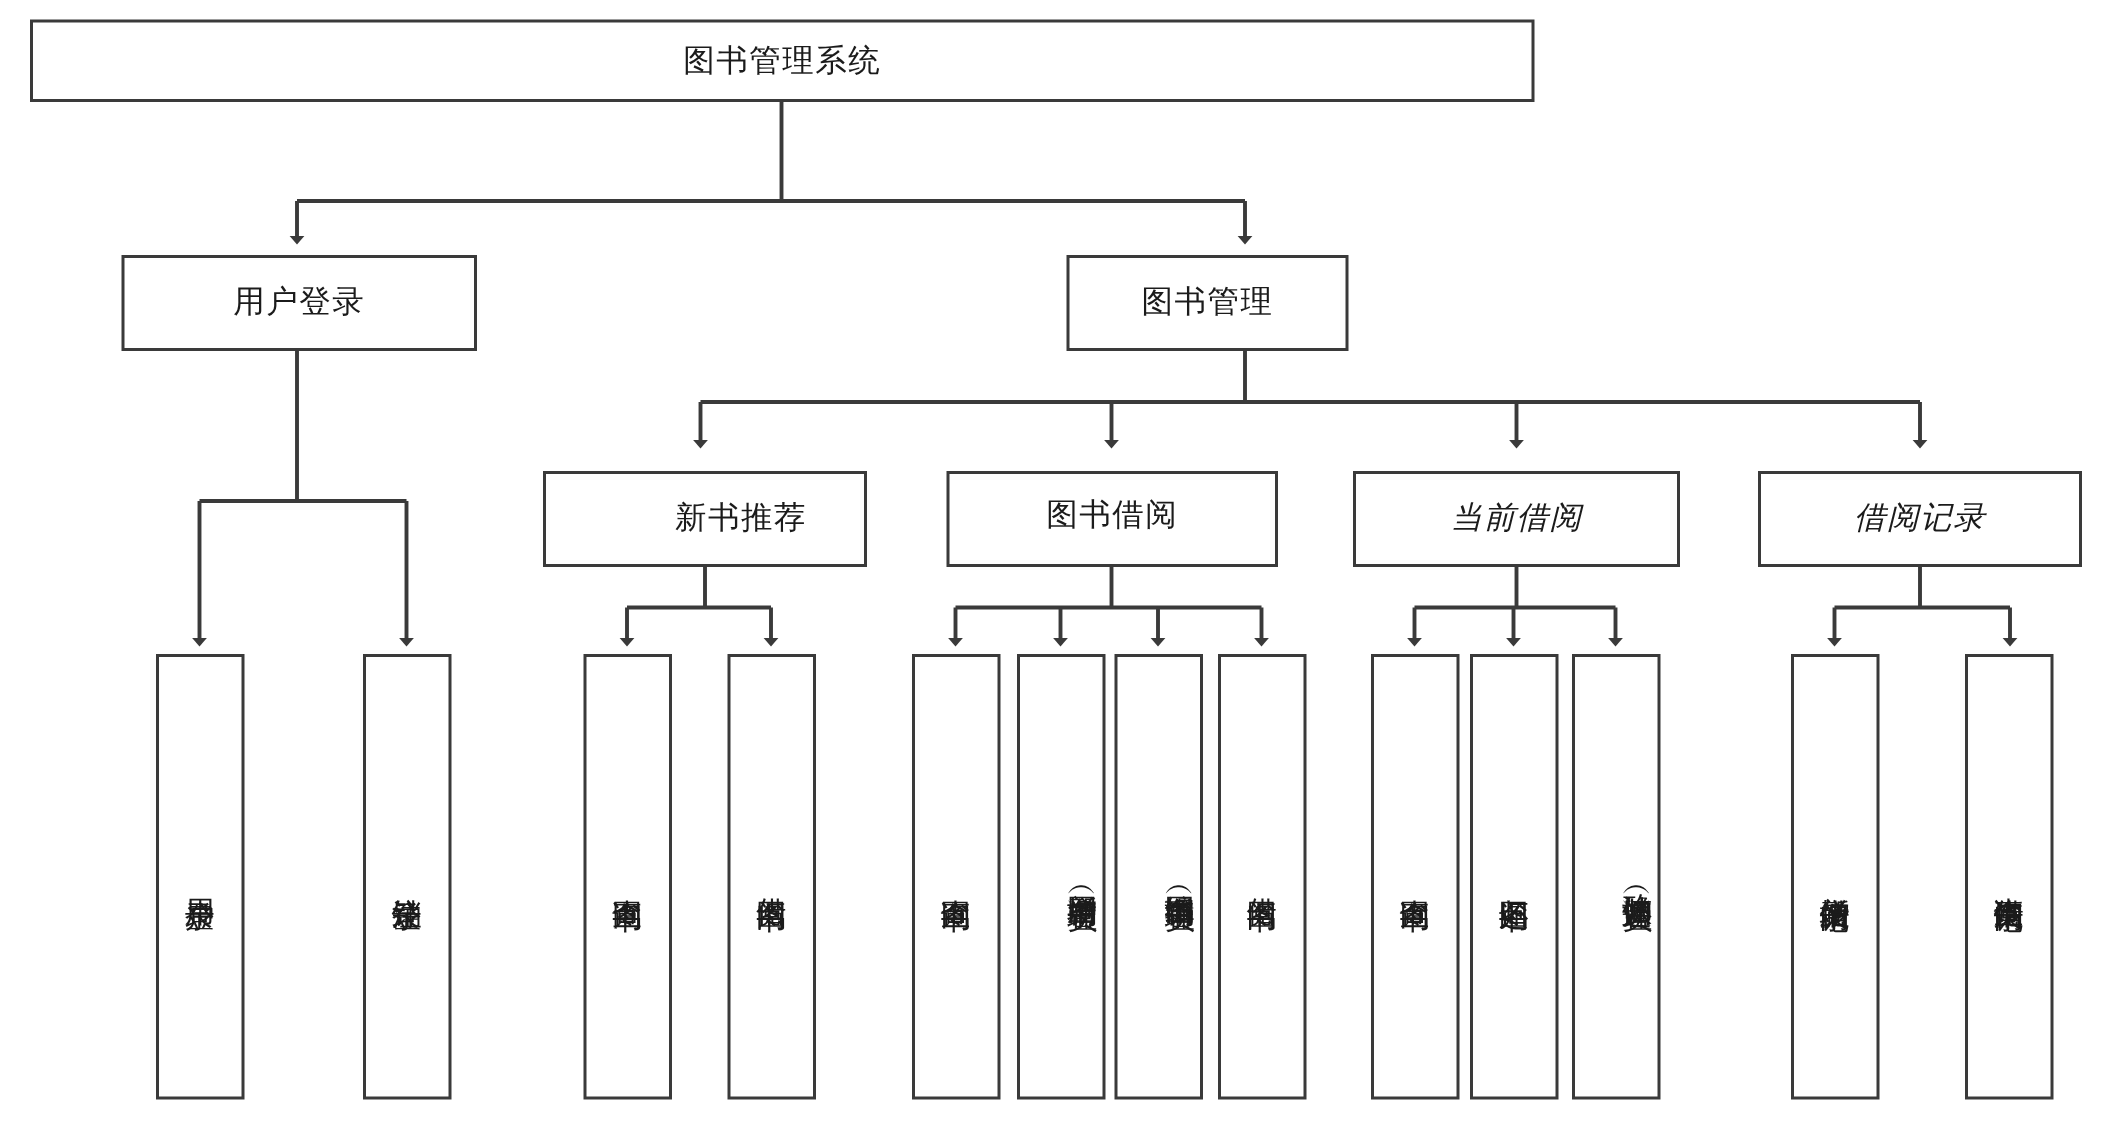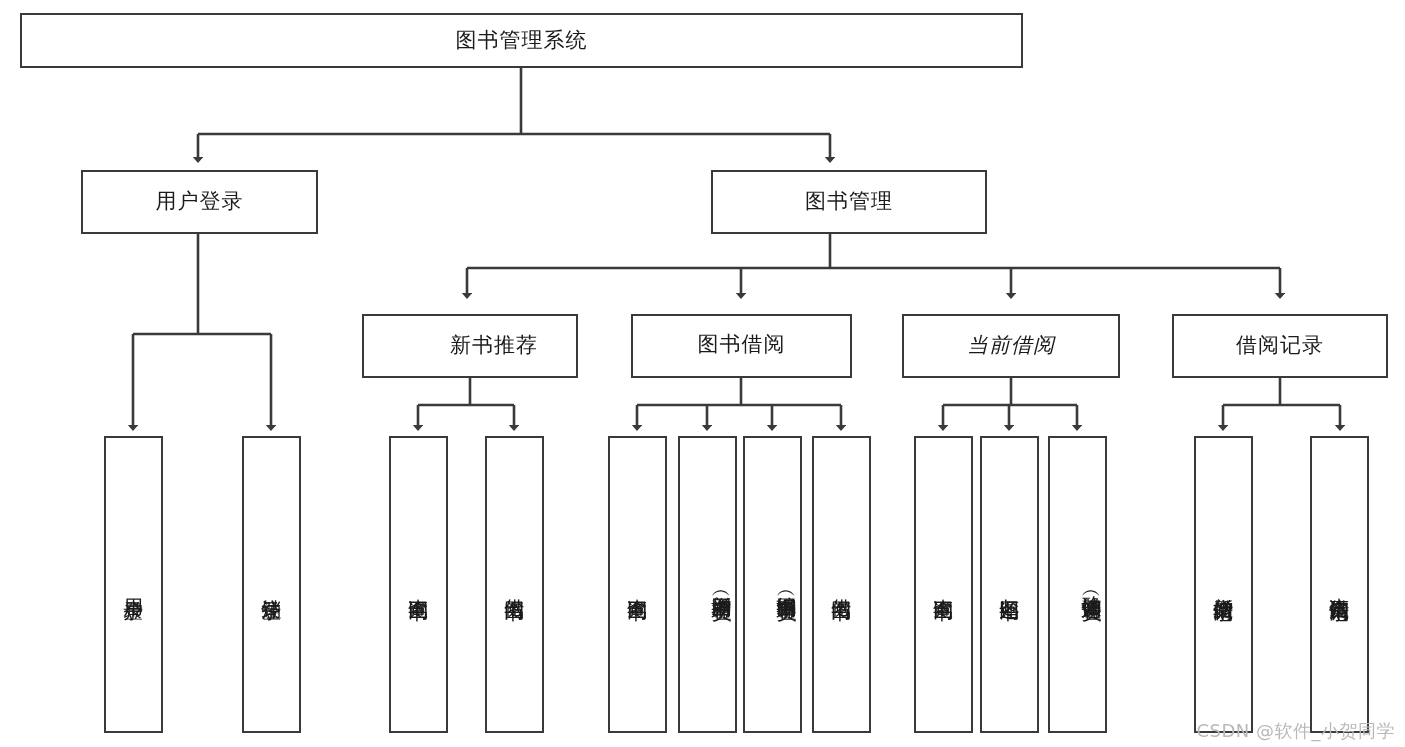--- a/index.html
+++ b/index.html
@@ -94,34 +94,34 @@
     </g>
   </svg>
 
   <div class="node h" style="left:20px;top:13px;width:1003px;height:55px;">
     <span>图书管理系统</span>
   </div>
 
   <div class="node h" style="left:81px;top:170px;width:237px;height:64px;">
     <span>用户登录</span>
   </div>
-  <div class="node h" style="left:711px;top:170px;width:276px;height:64px;">
+  <div class="node h" style="left:711px;top:170px;width:188px;height:64px;">
     <span>图书管理</span>
   </div>
 
   <div class="node h" style="left:362px;top:314px;width:216px;height:64px;padding-left:48px;">
     <span>新书推荐</span>
   </div>
   <div class="node h" style="left:631px;top:314px;width:221px;height:64px;font-family:Liberation Mono, monospace;">
     <span>图书借阅</span>
   </div>
   <div class="node h" style="left:902px;top:314px;width:218px;height:64px;font-style:italic;">
     <span>当前借阅</span>
   </div>
-  <div class="node h" style="left:1172px;top:314px;width:216px;height:64px;">
+  <div class="node h" style="left:1172px;top:314px;width:216px;height:64px;font-style:italic;">
     <span>借阅记录</span>
   </div>
 
   <div class="node v tall" style="left:104px;top:436px;width:59px;height:297px;">
     <span>用户登录</span>
   </div>
   <div class="node v tall" style="left:242px;top:436px;width:59px;height:297px;">
     <span>注销登录</span>
   </div>
 
@@ -155,14 +155,13 @@
     <span>确认归还（管理员）</span>
   </div>
 
   <div class="node v tall" style="left:1194px;top:436px;width:59px;height:297px;">
     <span>新增借阅记录</span>
   </div>
   <div class="node v tall" style="left:1310px;top:436px;width:59px;height:297px;">
     <span>查询借阅记录</span>
   </div>
 
-  <div class="watermark">CSDN @软件_小贺同学</div>
 </div>
 
 </body></html>

